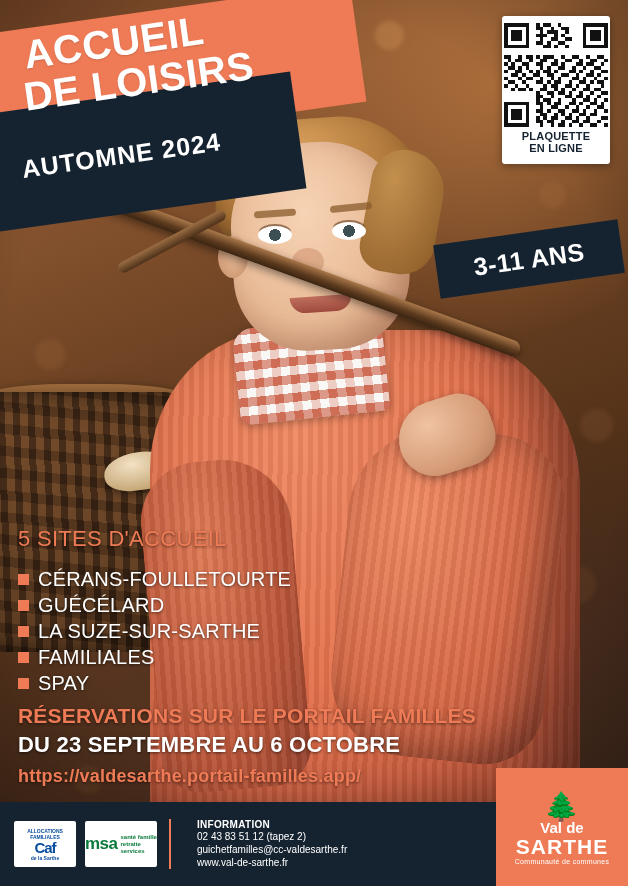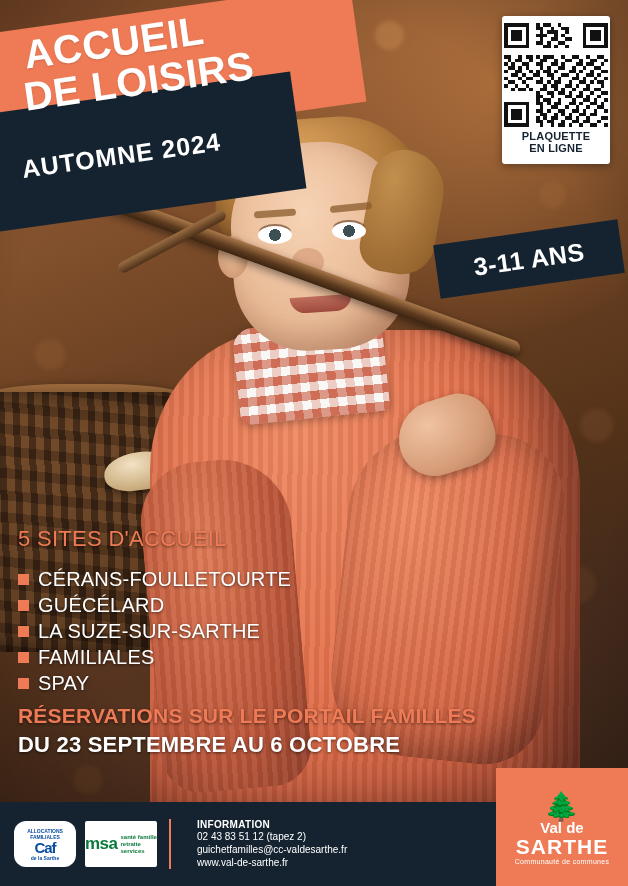--- a/index.html
+++ b/index.html
@@ -241,21 +241,21 @@
     text-shadow: 0 1px 3px rgba(0,0,0,0.55);
   }
 
   
   .footer {
     position: absolute; left: 0; bottom: 0; width: 628px; height: 84px;
     background: #152331; display: flex; align-items: center;
   }
   .footer-logos { display: flex; align-items: center; gap: 9px; padding-left: 14px; }
   .logo-caf {
-    width: 62px; height: 46px; background: #fff; border-radius: 12px;
+    width: 62px; height: 46px; background: #fff; border-radius: 2px;
     display: flex; flex-direction: column; align-items: center; justify-content: center;
     color: #0a4ea0; font-size: 7px; font-weight: 700; line-height: 8px; text-align: center;
   }
   .logo-caf .caf-mark { font-size: 15px; line-height: 15px; letter-spacing: -1px; }
   .logo-msa {
     width: 72px; height: 46px; background: #fff; border-radius: 2px;
     display: flex; align-items: center; justify-content: center; gap: 3px;
   }
   .logo-msa .msa-mark { color: #0a7a3c; font-weight: 800; font-size: 17px; letter-spacing: -.5px; }
   .logo-msa .msa-words { color: #0a7a3c; font-size: 6px; line-height: 7px; font-weight: 700; }
@@ -546,20 +546,21 @@
     </div>
     <div class="site-row">
       <span class="site-bullet"></span>
       <span class="site-name">SPAY</span>
     </div>
   </div>
 
   <div class="reservations">
     <div class="res-line1">RÉSERVATIONS SUR LE PORTAIL FAMILLES</div>
     <div class="res-line2">DU 23 SEPTEMBRE AU 6 OCTOBRE</div>
+    <div class="res-url">https://valdesarthe.portail-familles.app/</div>
   </div>
 
   <div class="footer">
     <div class="footer-logos">
       <div class="logo-caf">
         <div style="font-size:5px;line-height:6px;">ALLOCATIONS</div>
         <div style="font-size:5px;line-height:6px;">FAMILIALES</div>
         <div class="caf-mark">Caf</div>
         <div style="font-size:5px;line-height:6px;">de la Sarthe</div>
       </div>

